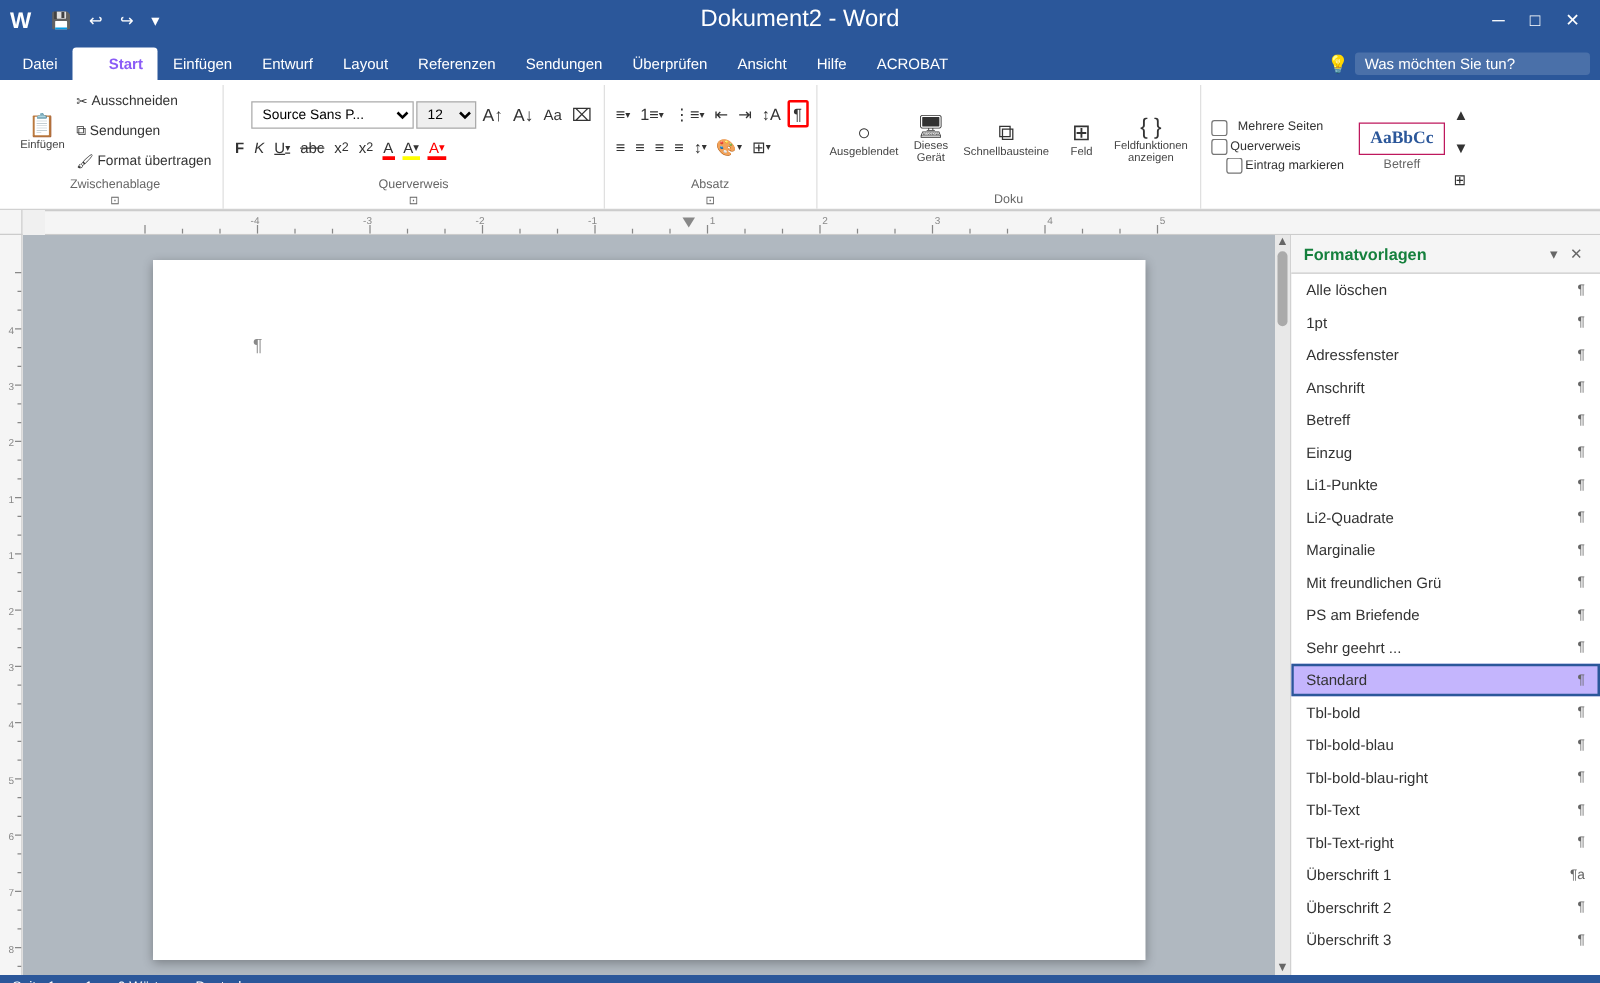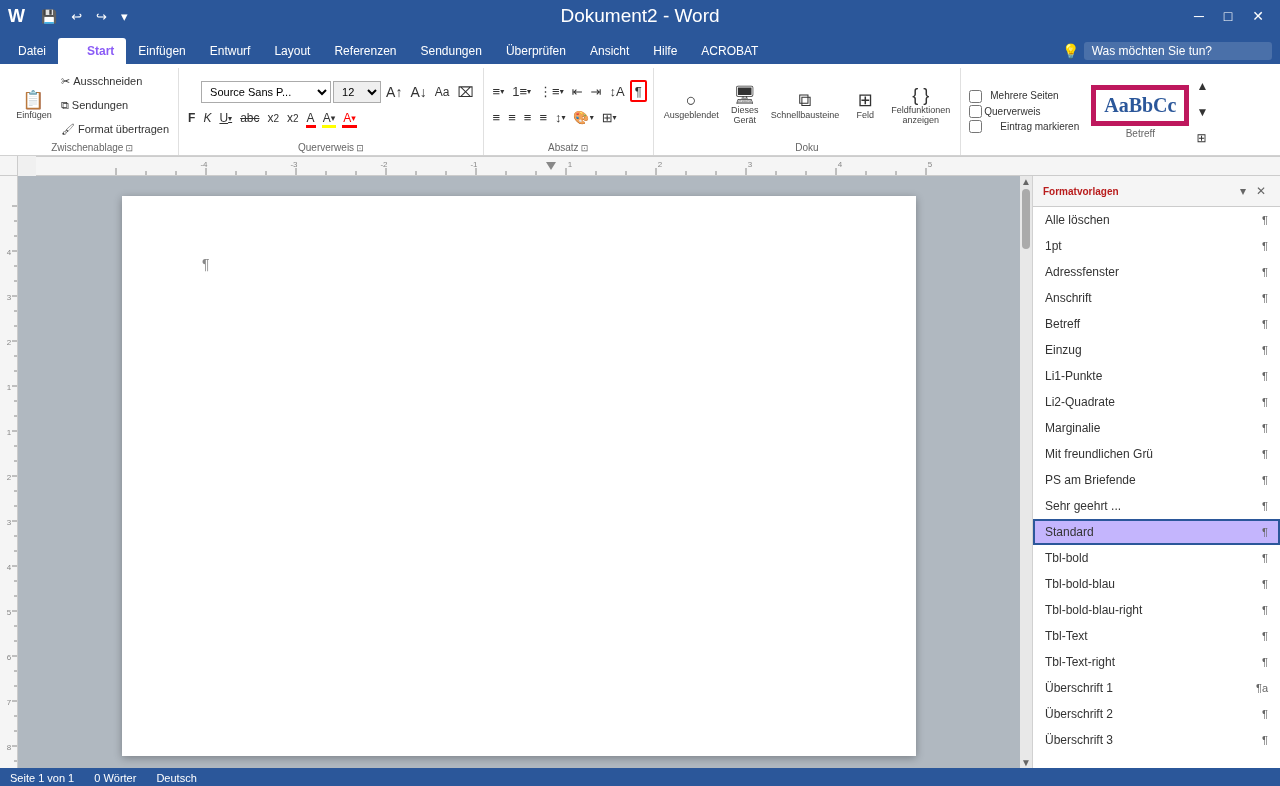--- a/index.html
+++ b/index.html
@@ -64,20 +64,21 @@
     .ribbon-group-label {
       text-align: left;
       font-size: 10px;
       color: #666;
       margin-top: auto;
       padding-top: 2px;
       display: flex;
       align-items: center;
       justify-content: center;
       gap: 2px;
+      flex-direction: column;
     }
     .ribbon-group-label .expand-icon { font-size: 9px; cursor: pointer; }
     .ribbon-group-content {
       display: flex;
       align-items: center;
       gap: 2px;
       flex: 1;
     }
     .ribbon-group-content.column { flex-direction: column; align-items: flex-start; justify-content: center; }
 
@@ -185,21 +186,21 @@
       flex-shrink: 0;
     }
     #styles-header {
       background: #f5f5f5;
       border-bottom: 1px solid #ccc;
       padding: 6px 10px;
       display: flex;
       align-items: center;
       justify-content: space-between;
     }
-    #styles-header-title { font-size: 10px; font-weight: 600; color: #b91c1c; }
+    #styles-header-title { font-size: 13px; font-weight: 600; color: #15803d; }
     #styles-header-btns { display: flex; gap: 2px; }
     .styles-hbtn { background: none; border: none; cursor: pointer; font-size: 12px; color: #666; padding: 2px 4px; }
 
     #styles-list { flex: 1; overflow-y: auto; }
     .style-item {
       display: flex;
       align-items: center;
       justify-content: space-between;
       padding: 4px 10px;
       font-size: 12px;
@@ -393,27 +394,27 @@
       <div style="display:flex;gap:4px;align-items:center;">
         <div style="display:flex;flex-direction:column;gap:2px;">
           <div style="font-size:10px;color:#333;display:flex;align-items:flex-start;gap:8px;">
             <input type="checkbox" style="margin: 0px;">
             <span>Mehrere Seiten</span>
           </div>
           <div style="font-size:10px;color:#333;display:flex;align-items:center;gap:2px;">
             <input type="checkbox" style="margin: 0px;">
             <span>Querverweis</span>
           </div>
-          <div style="font-size:10px;color:#333;display:flex;align-items:center;gap:18px;">
+          <div style="font-size:10px;color:#333;display:flex;align-items:center;gap:2px;margin-left:12px;">
             <input type="checkbox" style="margin: 0px;">
             <span>Eintrag markieren</span>
           </div>
         </div>
         <div style="display:flex;flex-direction:column;align-items:center;margin-left:8px;">
-          <div style="border:5px solid #be185d;padding:4px 8px;font-size:20px;font-family:serif;color:#2b579a;font-weight:bold;">AaBbCc</div>
+          <div style="border:1px solid #be185d;padding:4px 8px;font-size:14px;font-family:serif;color:#2b579a;font-weight:bold;">AaBbCc</div>
           <div style="font-size:10px;margin-top:2px;color:#666;">Betreff</div>
         </div>
         <div style="display:flex;flex-direction:column;justify-content:center;gap:4px;">
           <button class="small-btn">▲</button>
           <button class="small-btn">▼</button>
           <button class="small-btn">⊞</button>
         </div>
       </div>
     </div>
   </div>

